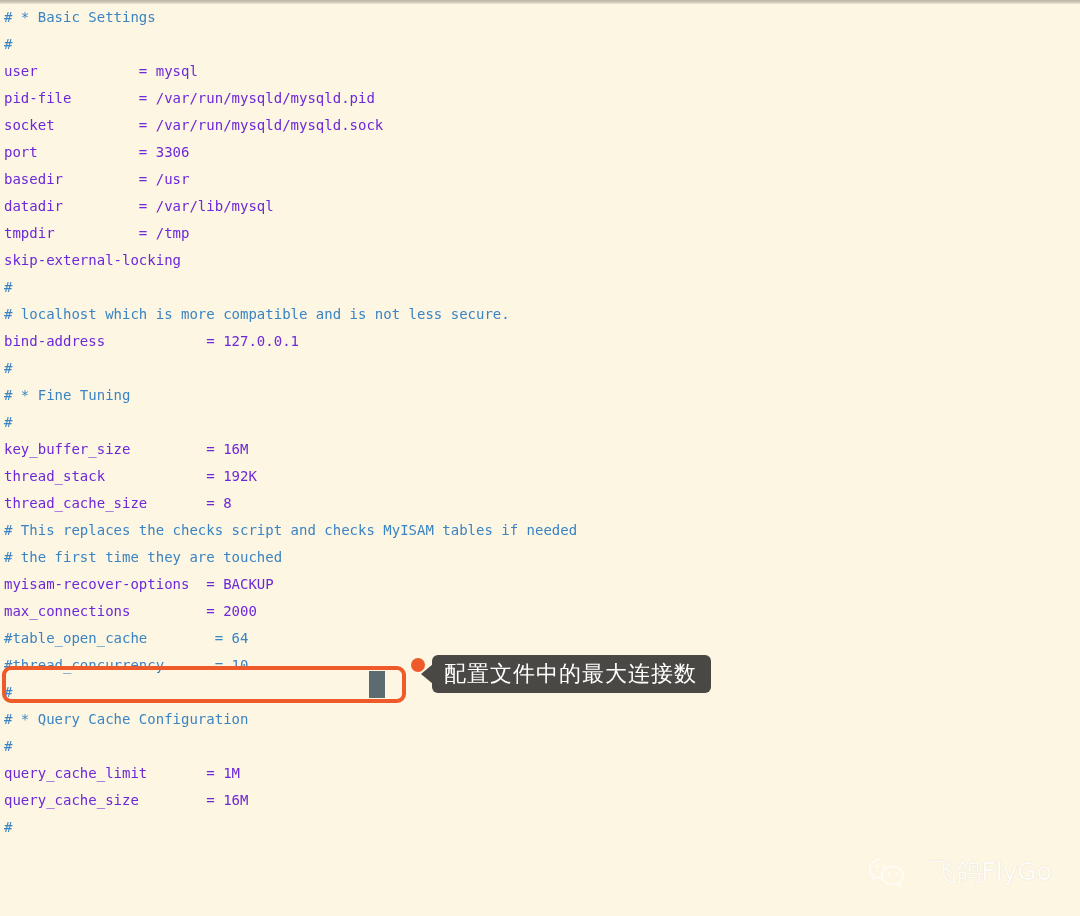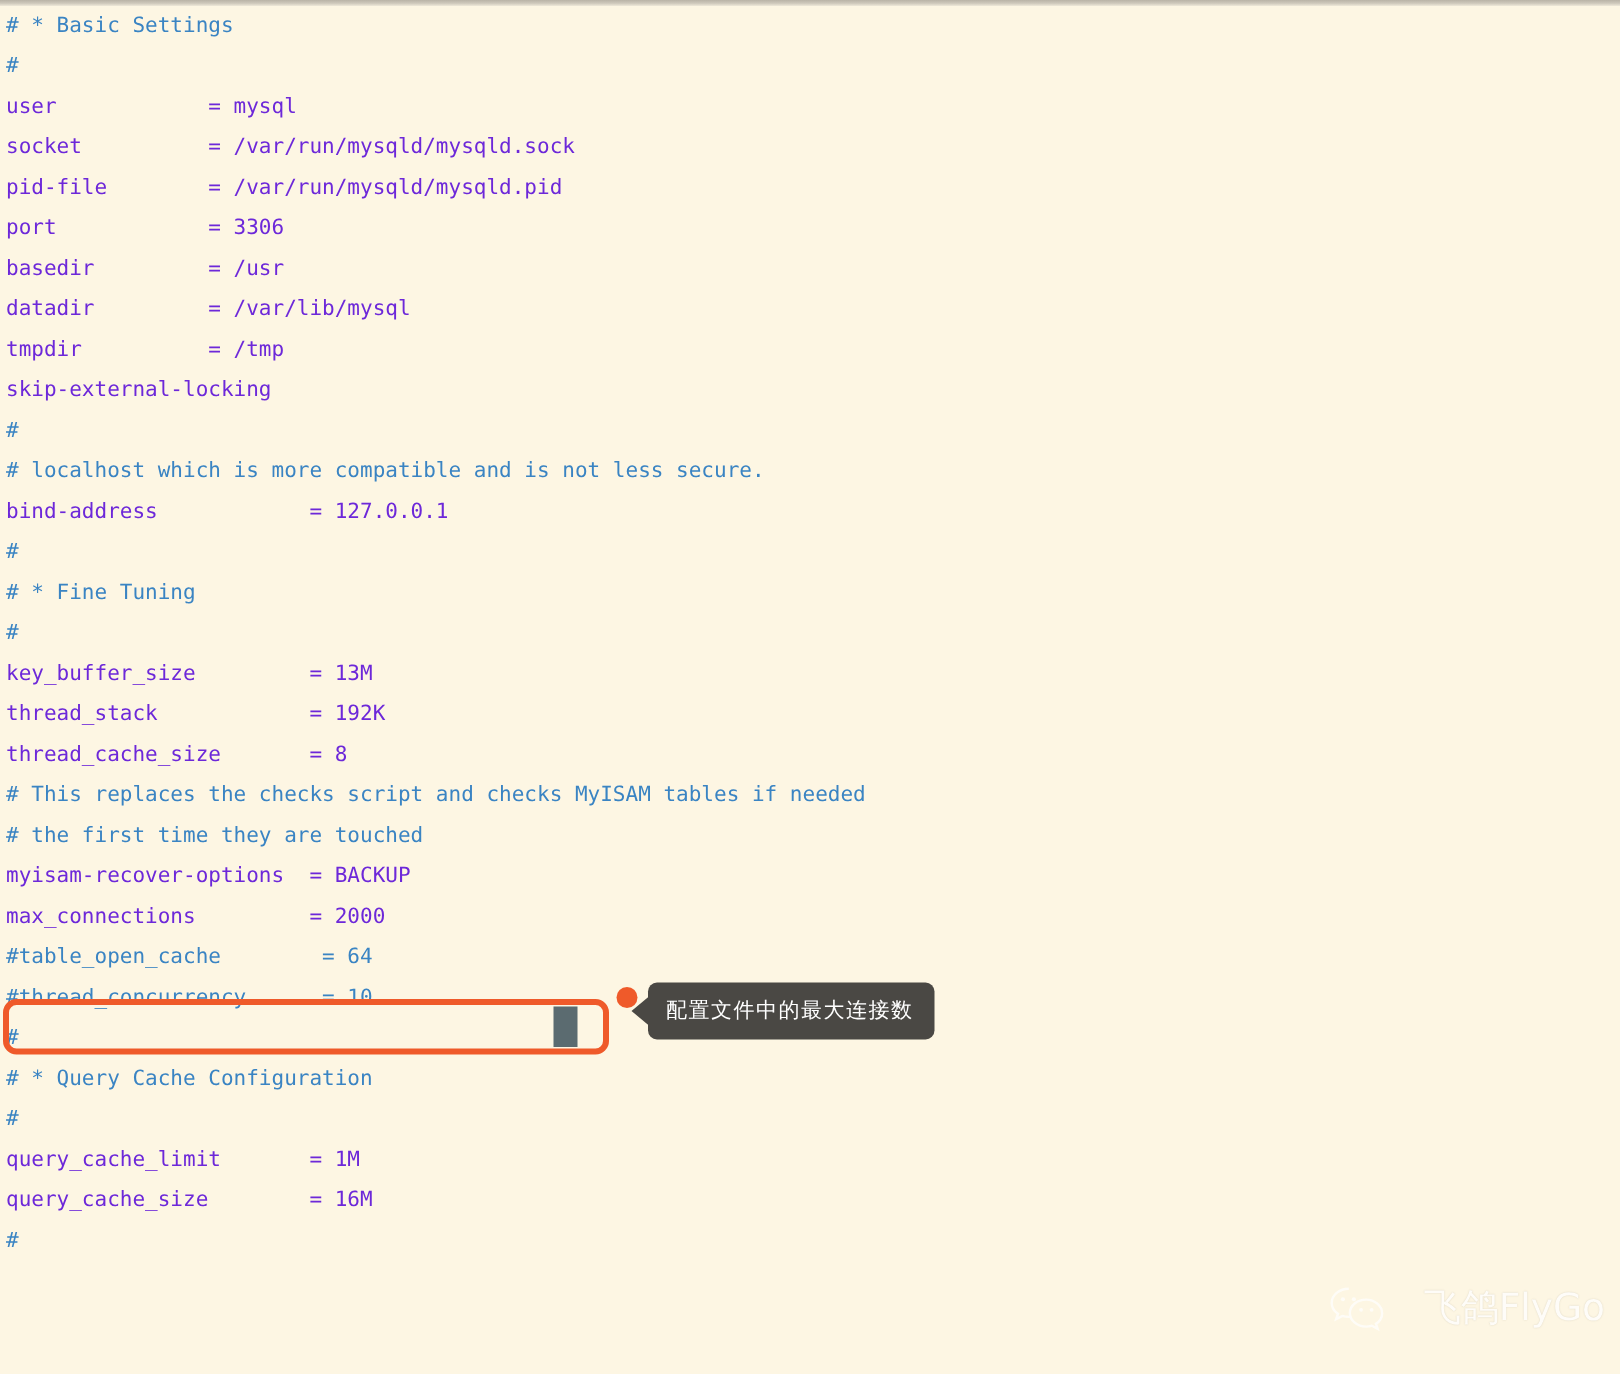--- a/index.html
+++ b/index.html
@@ -99,29 +99,29 @@
     width: 0;
     height: 0;
     border-top: 10px solid transparent;
     border-bottom: 10px solid transparent;
     border-right: 12px solid #4a4844;
     z-index: 8;
   }
   #callout-text {
     color: #ffffff;
     font-family: "DejaVu Sans", "Liberation Sans", sans-serif;
-    font-size: 14px;
+    font-size: 22px;
     letter-spacing: 1px;
     white-space: nowrap;
   }
 
   
   #watermark {
     position: absolute;
-    right: 10px;
+    right: 28px;
     bottom: 28px;
     display: flex;
     align-items: center;
     gap: 24px;
     opacity: 0.75;
     z-index: 5;
     text-align: center;
   }
   #watermark svg { display: block; }
   #watermark-text {
@@ -137,34 +137,34 @@
 <body>
 
 <div id="screen">
 
   <div id="top-strip"></div>
 
   <div id="code">
       <div class="line comment"># * Basic Settings</div>
       <div class="line comment">#</div>
       <div class="line code">user            = mysql</div>
+      <div class="line code">pid-file        = /var/run/mysqld/mysqld.pid</div>
       <div class="line code">socket          = /var/run/mysqld/mysqld.sock</div>
-      <div class="line code">pid-file        = /var/run/mysqld/mysqld.pid</div>
       <div class="line code">port            = 3306</div>
       <div class="line code">basedir         = /usr</div>
       <div class="line code">datadir         = /var/lib/mysql</div>
       <div class="line code">tmpdir          = /tmp</div>
       <div class="line code">skip-external-locking</div>
       <div class="line comment">#</div>
       <div class="line comment"># localhost which is more compatible and is not less secure.</div>
       <div class="line code">bind-address            = 127.0.0.1</div>
       <div class="line comment">#</div>
       <div class="line comment"># * Fine Tuning</div>
       <div class="line comment">#</div>
-      <div class="line code">key_buffer_size         = 13M</div>
+      <div class="line code">key_buffer_size         = 16M</div>
       <div class="line code">thread_stack            = 192K</div>
       <div class="line code">thread_cache_size       = 8</div>
       <div class="line comment"># This replaces the checks script and checks MyISAM tables if needed</div>
       <div class="line comment"># the first time they are touched</div>
       <div class="line code">myisam-recover-options  = BACKUP</div>
       <div class="line code">max_connections         = 2000</div>
       <div class="line comment">#table_open_cache        = 64</div>
       <div class="line comment">#thread_concurrency      = 10</div>
       <div class="line comment">#</div>
       <div class="line comment"># * Query Cache Configuration</div>

